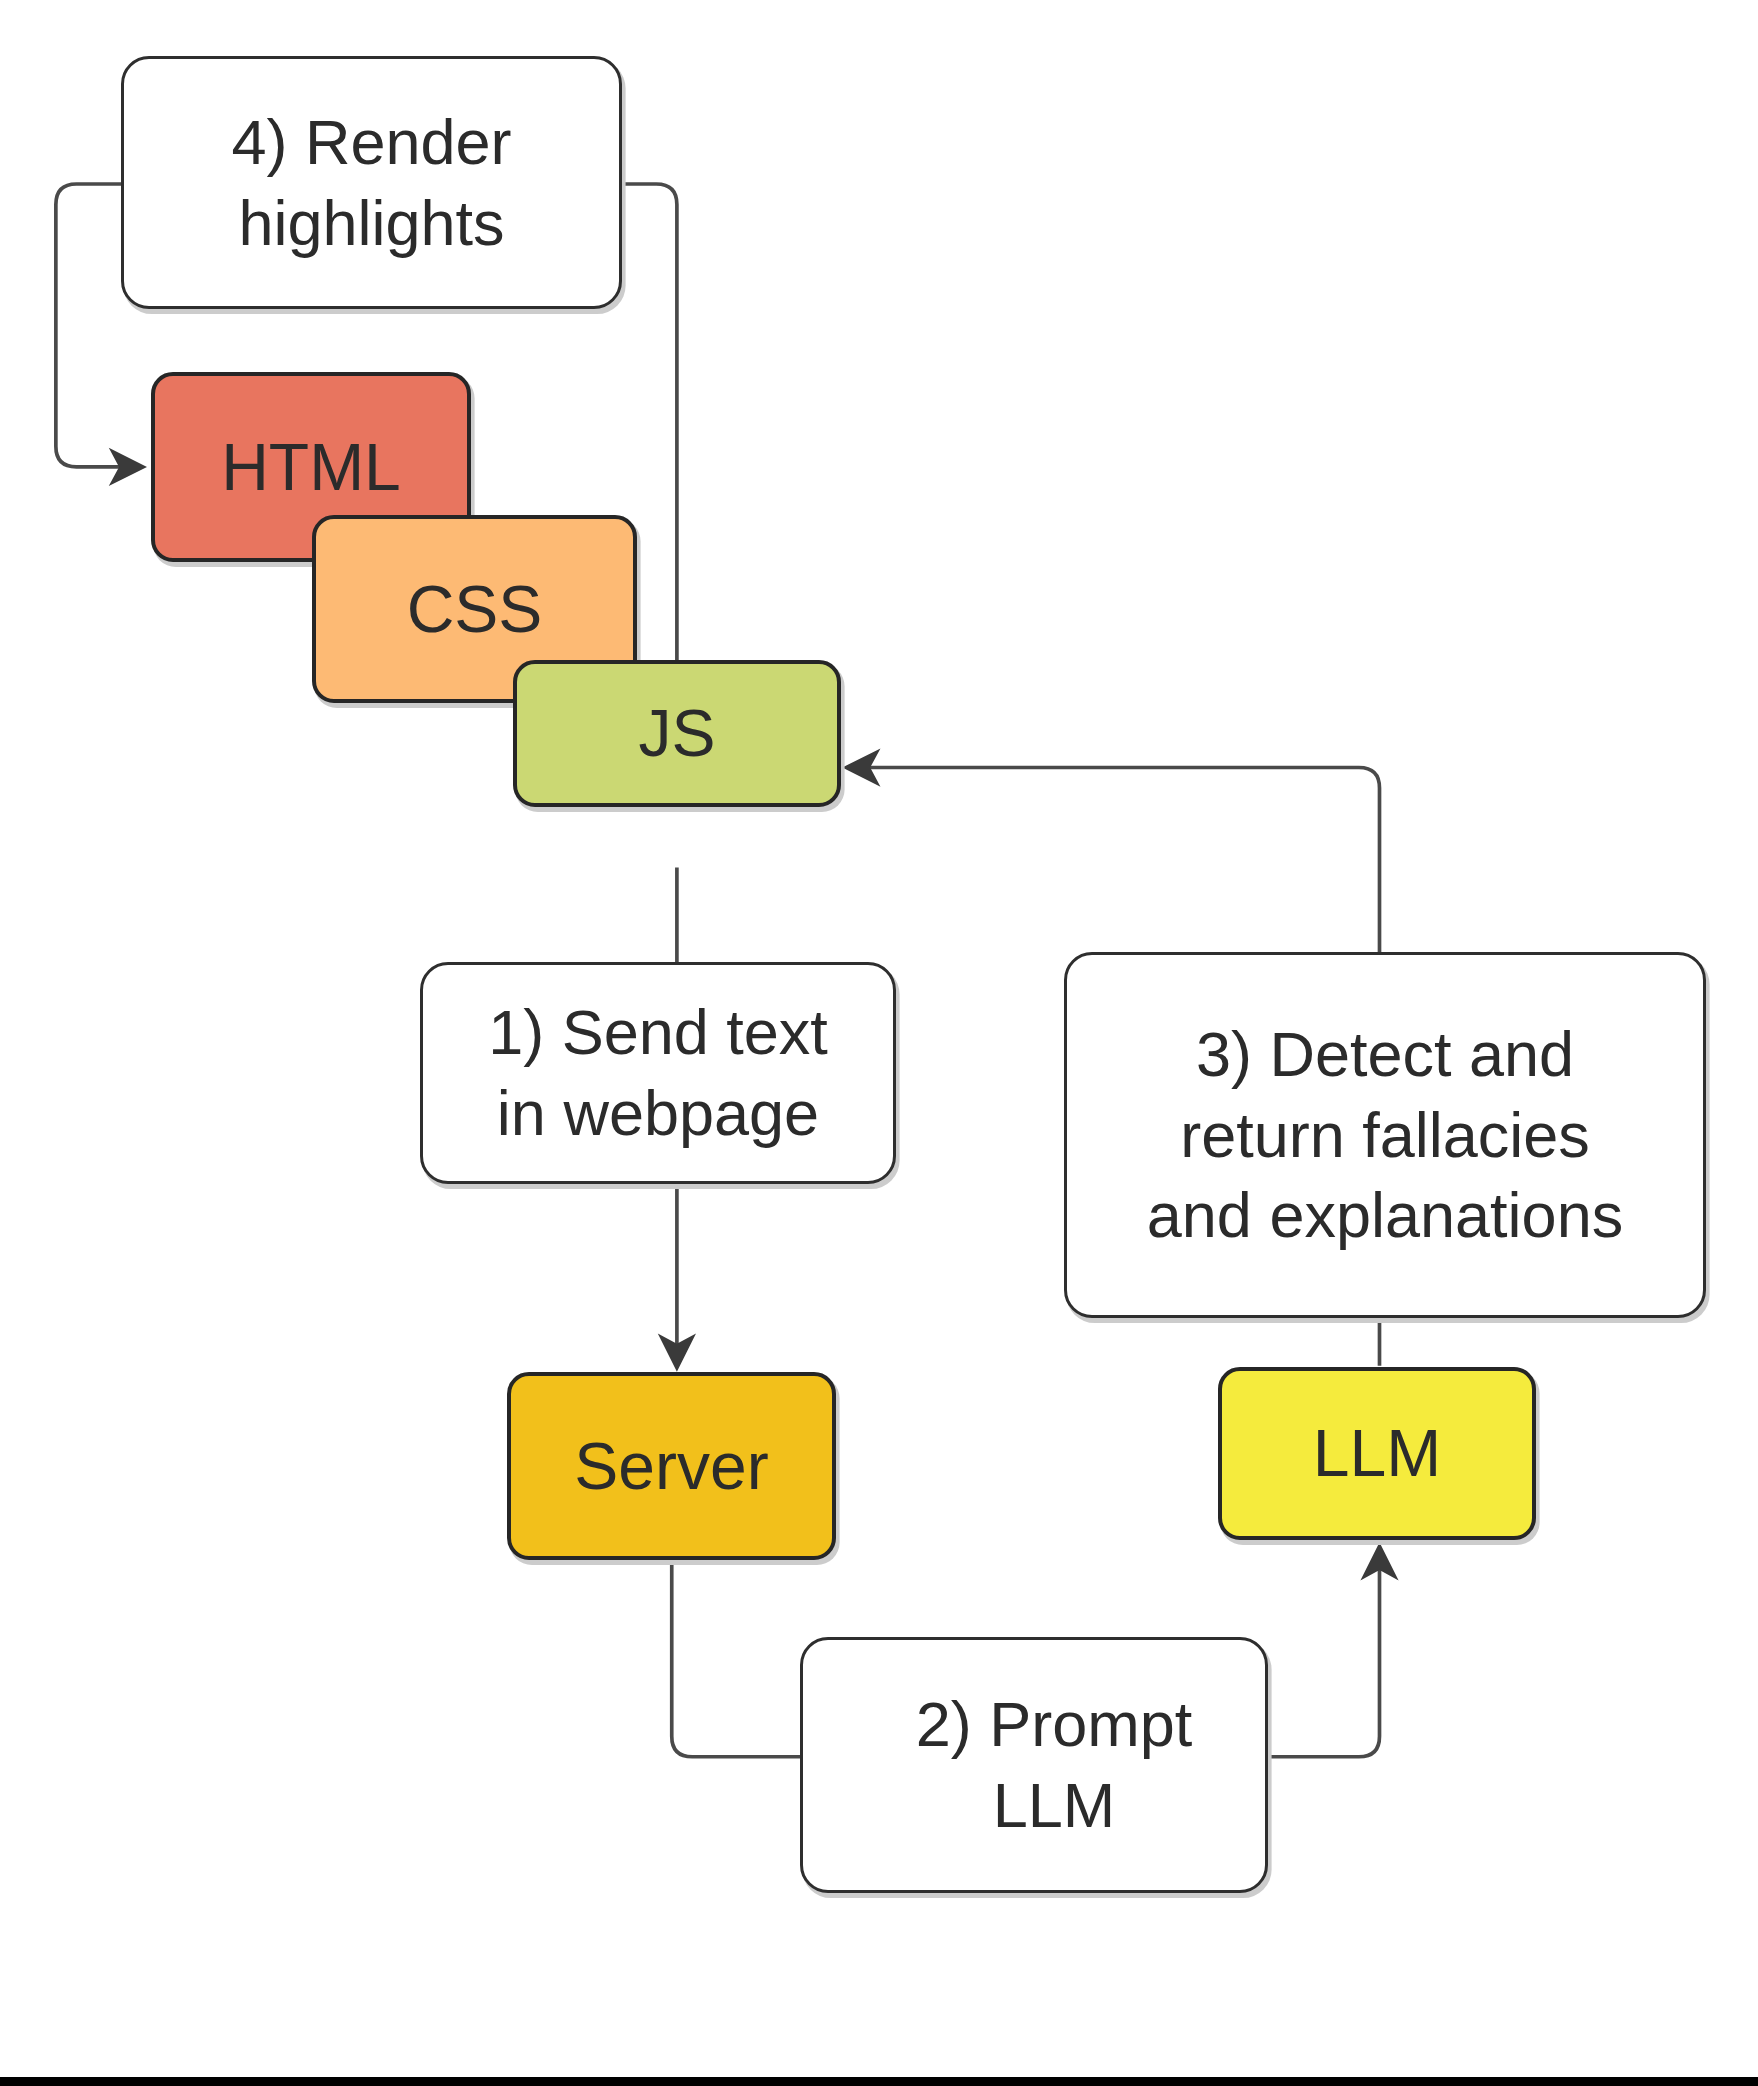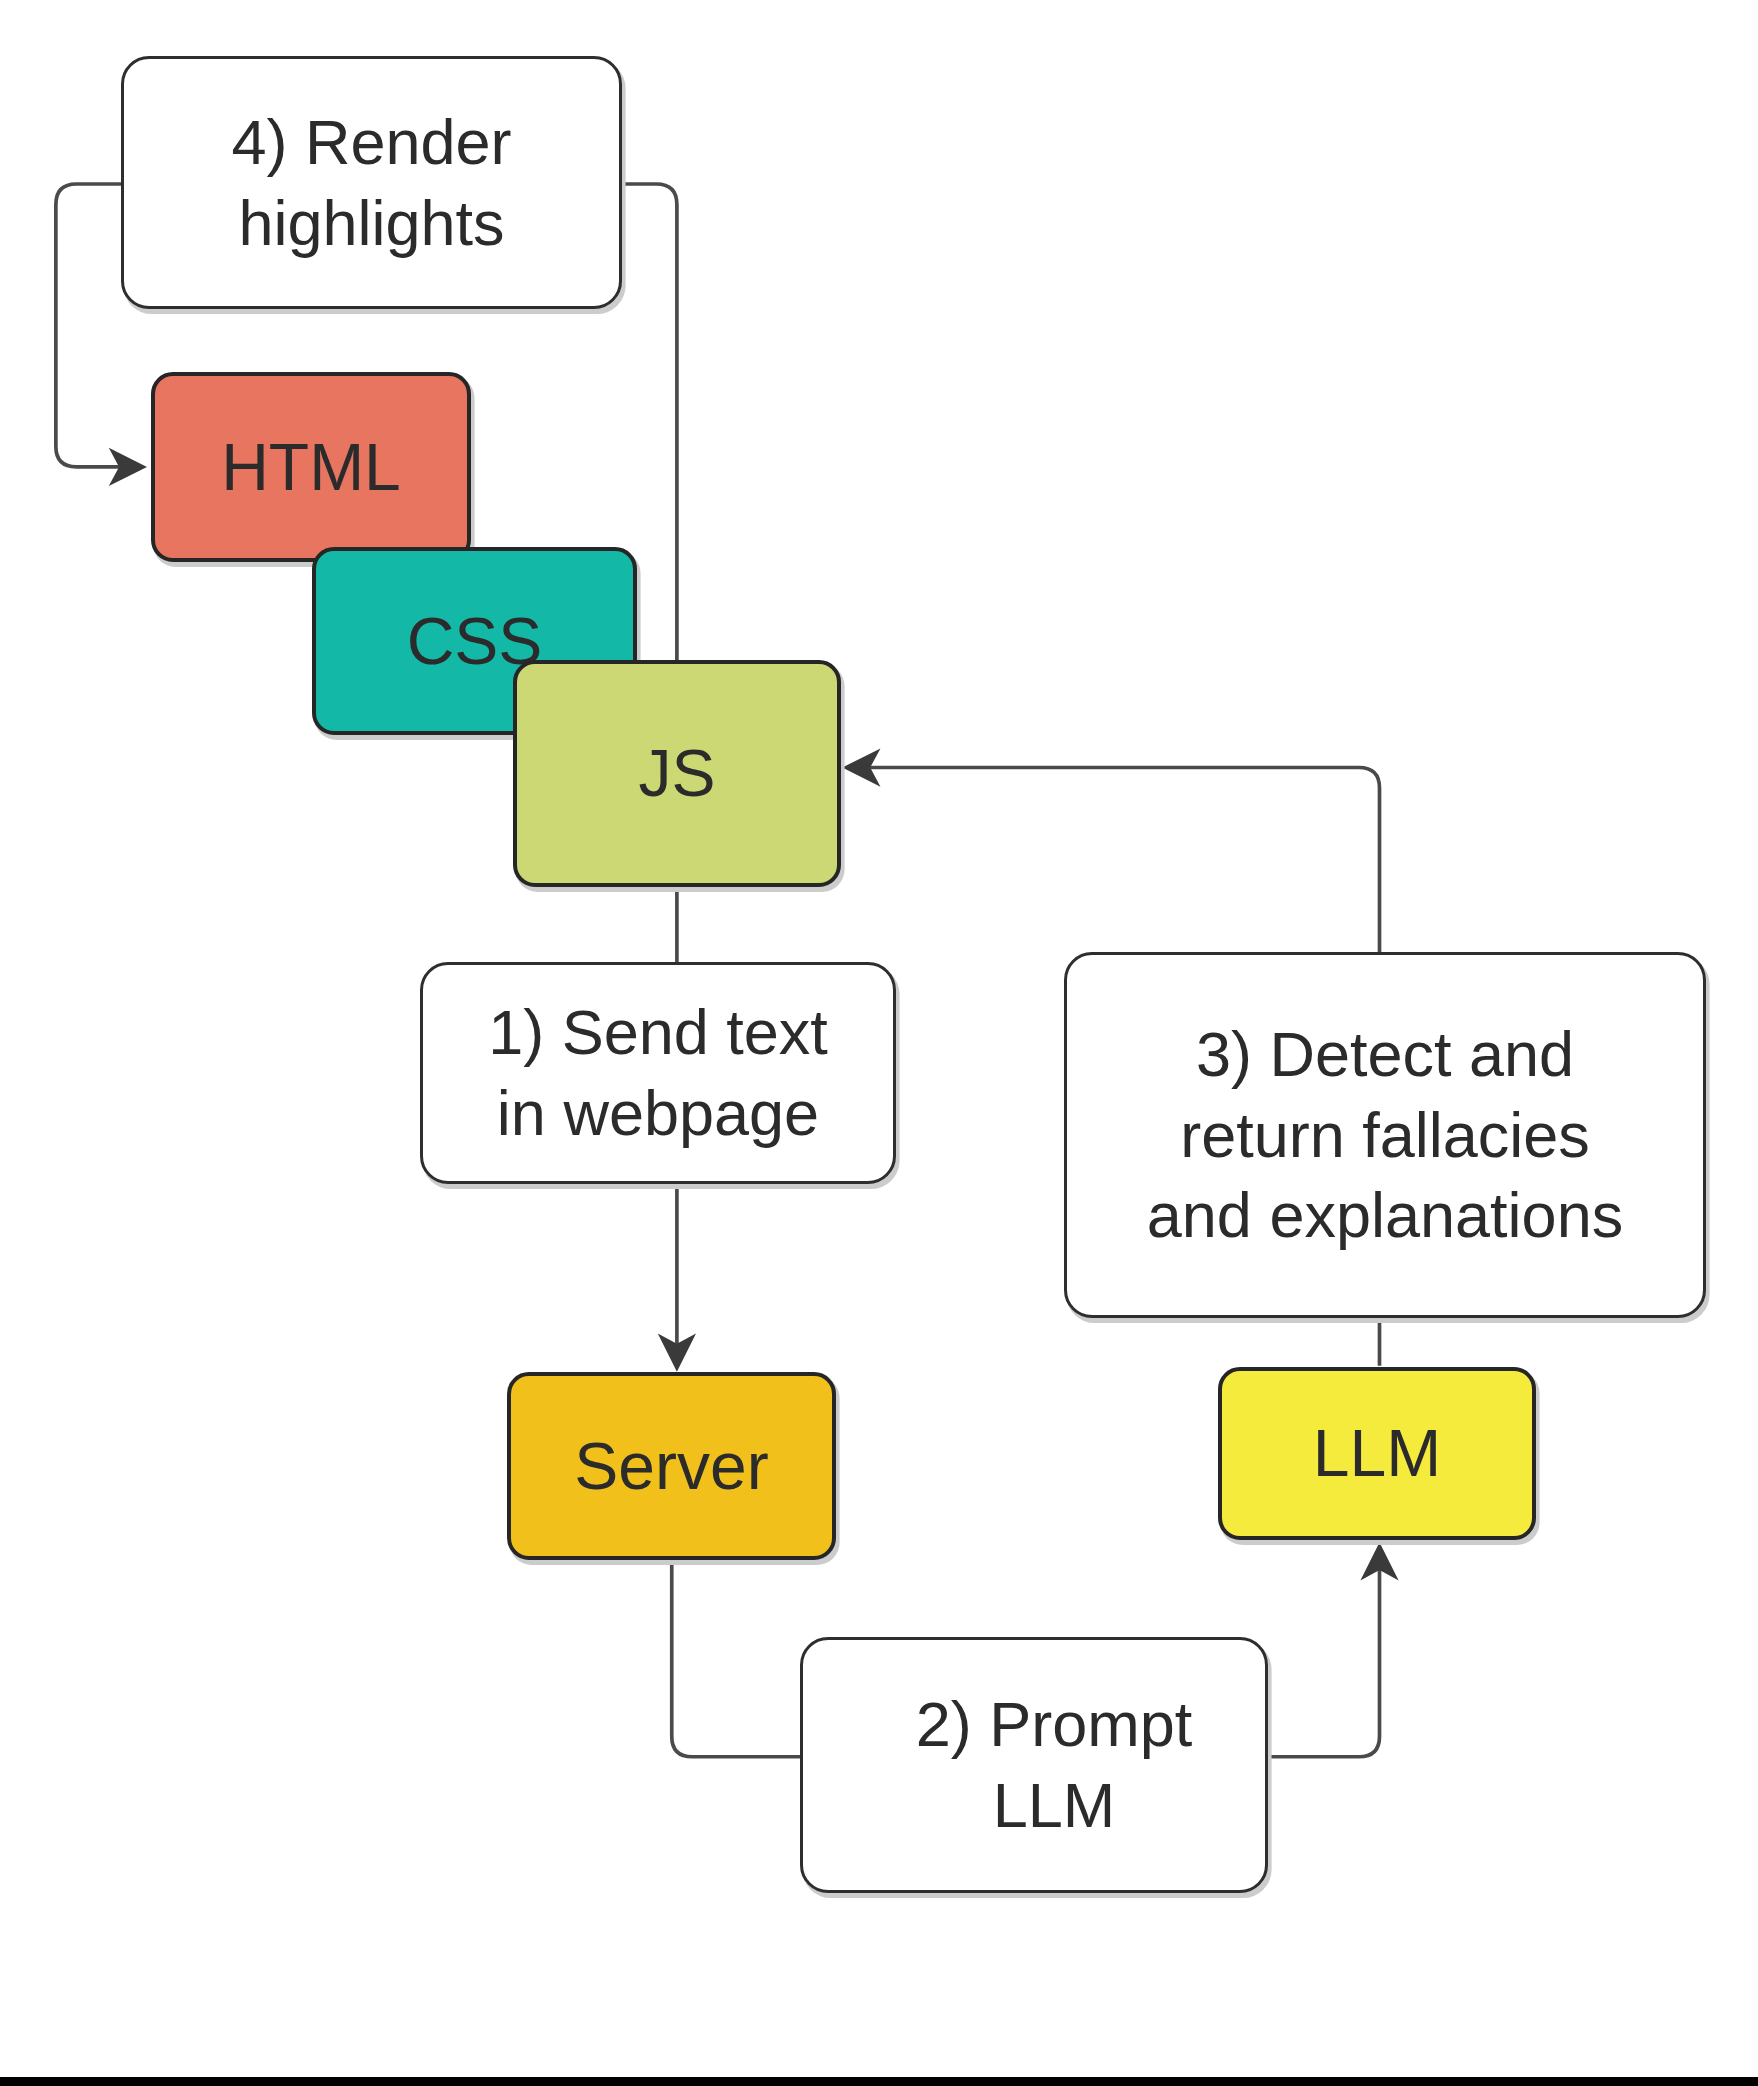--- a/index.html
+++ b/index.html
@@ -38,21 +38,21 @@
     border-color: #2e2e2e;
     border-radius: 28px;
     font-size: 63px;
   }
   .color-node { font-size: 66px; }
 
   
   #node-render-highlights { left: 121px; top: 56px;   width: 501px; height: 253px; }
   #node-html              { left: 151px; top: 372px;  width: 320px; height: 190px; z-index: 2; }
   #node-css               { left: 312px; top: 515px;  width: 325px; height: 188px; z-index: 3; }
-  #node-js                { left: 513px; top: 660px;  width: 328px; height: 227px; z-index: 4; }
+  #node-js                { left: 513px; top: 660px;  width: 328px; height: 147px; z-index: 4; }
   #node-send-text         { left: 420px; top: 962px; width: 476px; height: 222px; }
   #node-detect            { left: 1064px; top: 952px; width: 642px; height: 366px; }
   #node-server            { left: 507px; top: 1372px; width: 329px; height: 188px; align-items: center; }
   #node-llm               { left: 1218px; top: 1367px; width: 318px; height: 173px; }
   #node-prompt-llm        { left: 800px; top: 1637px; width: 468px; height: 256px; padding-left: 40px; }
 
   .bottom-bar {
     position: absolute;
     left: 0; top: 2077px;
     width: 1758px; height: 9.6px;
@@ -82,21 +82,21 @@
 
   <div class="node label-node" id="node-render-highlights">
     <span class="line">4) Render</span>
     <span class="line">highlights</span>
   </div>
 
   <div class="node color-node" id="node-html" style="background-color: rgb(232, 117, 95);">
     <span class="line">HTML</span>
   </div>
 
-  <div class="node color-node" id="node-css" style="background-color: #14b8a6; margin-top: 32px;">
+  <div class="node color-node" id="node-css" style="background-color: #fdba74;">
     <span class="line">CSS</span>
   </div>
 
   <div class="node color-node" id="node-js" style="background-color: rgb(203, 216, 115);">
     <span class="line">JS</span>
   </div>
 
   <div class="node label-node" id="node-send-text">
     <span class="line">1) Send text</span>
     <span class="line">in webpage</span>

